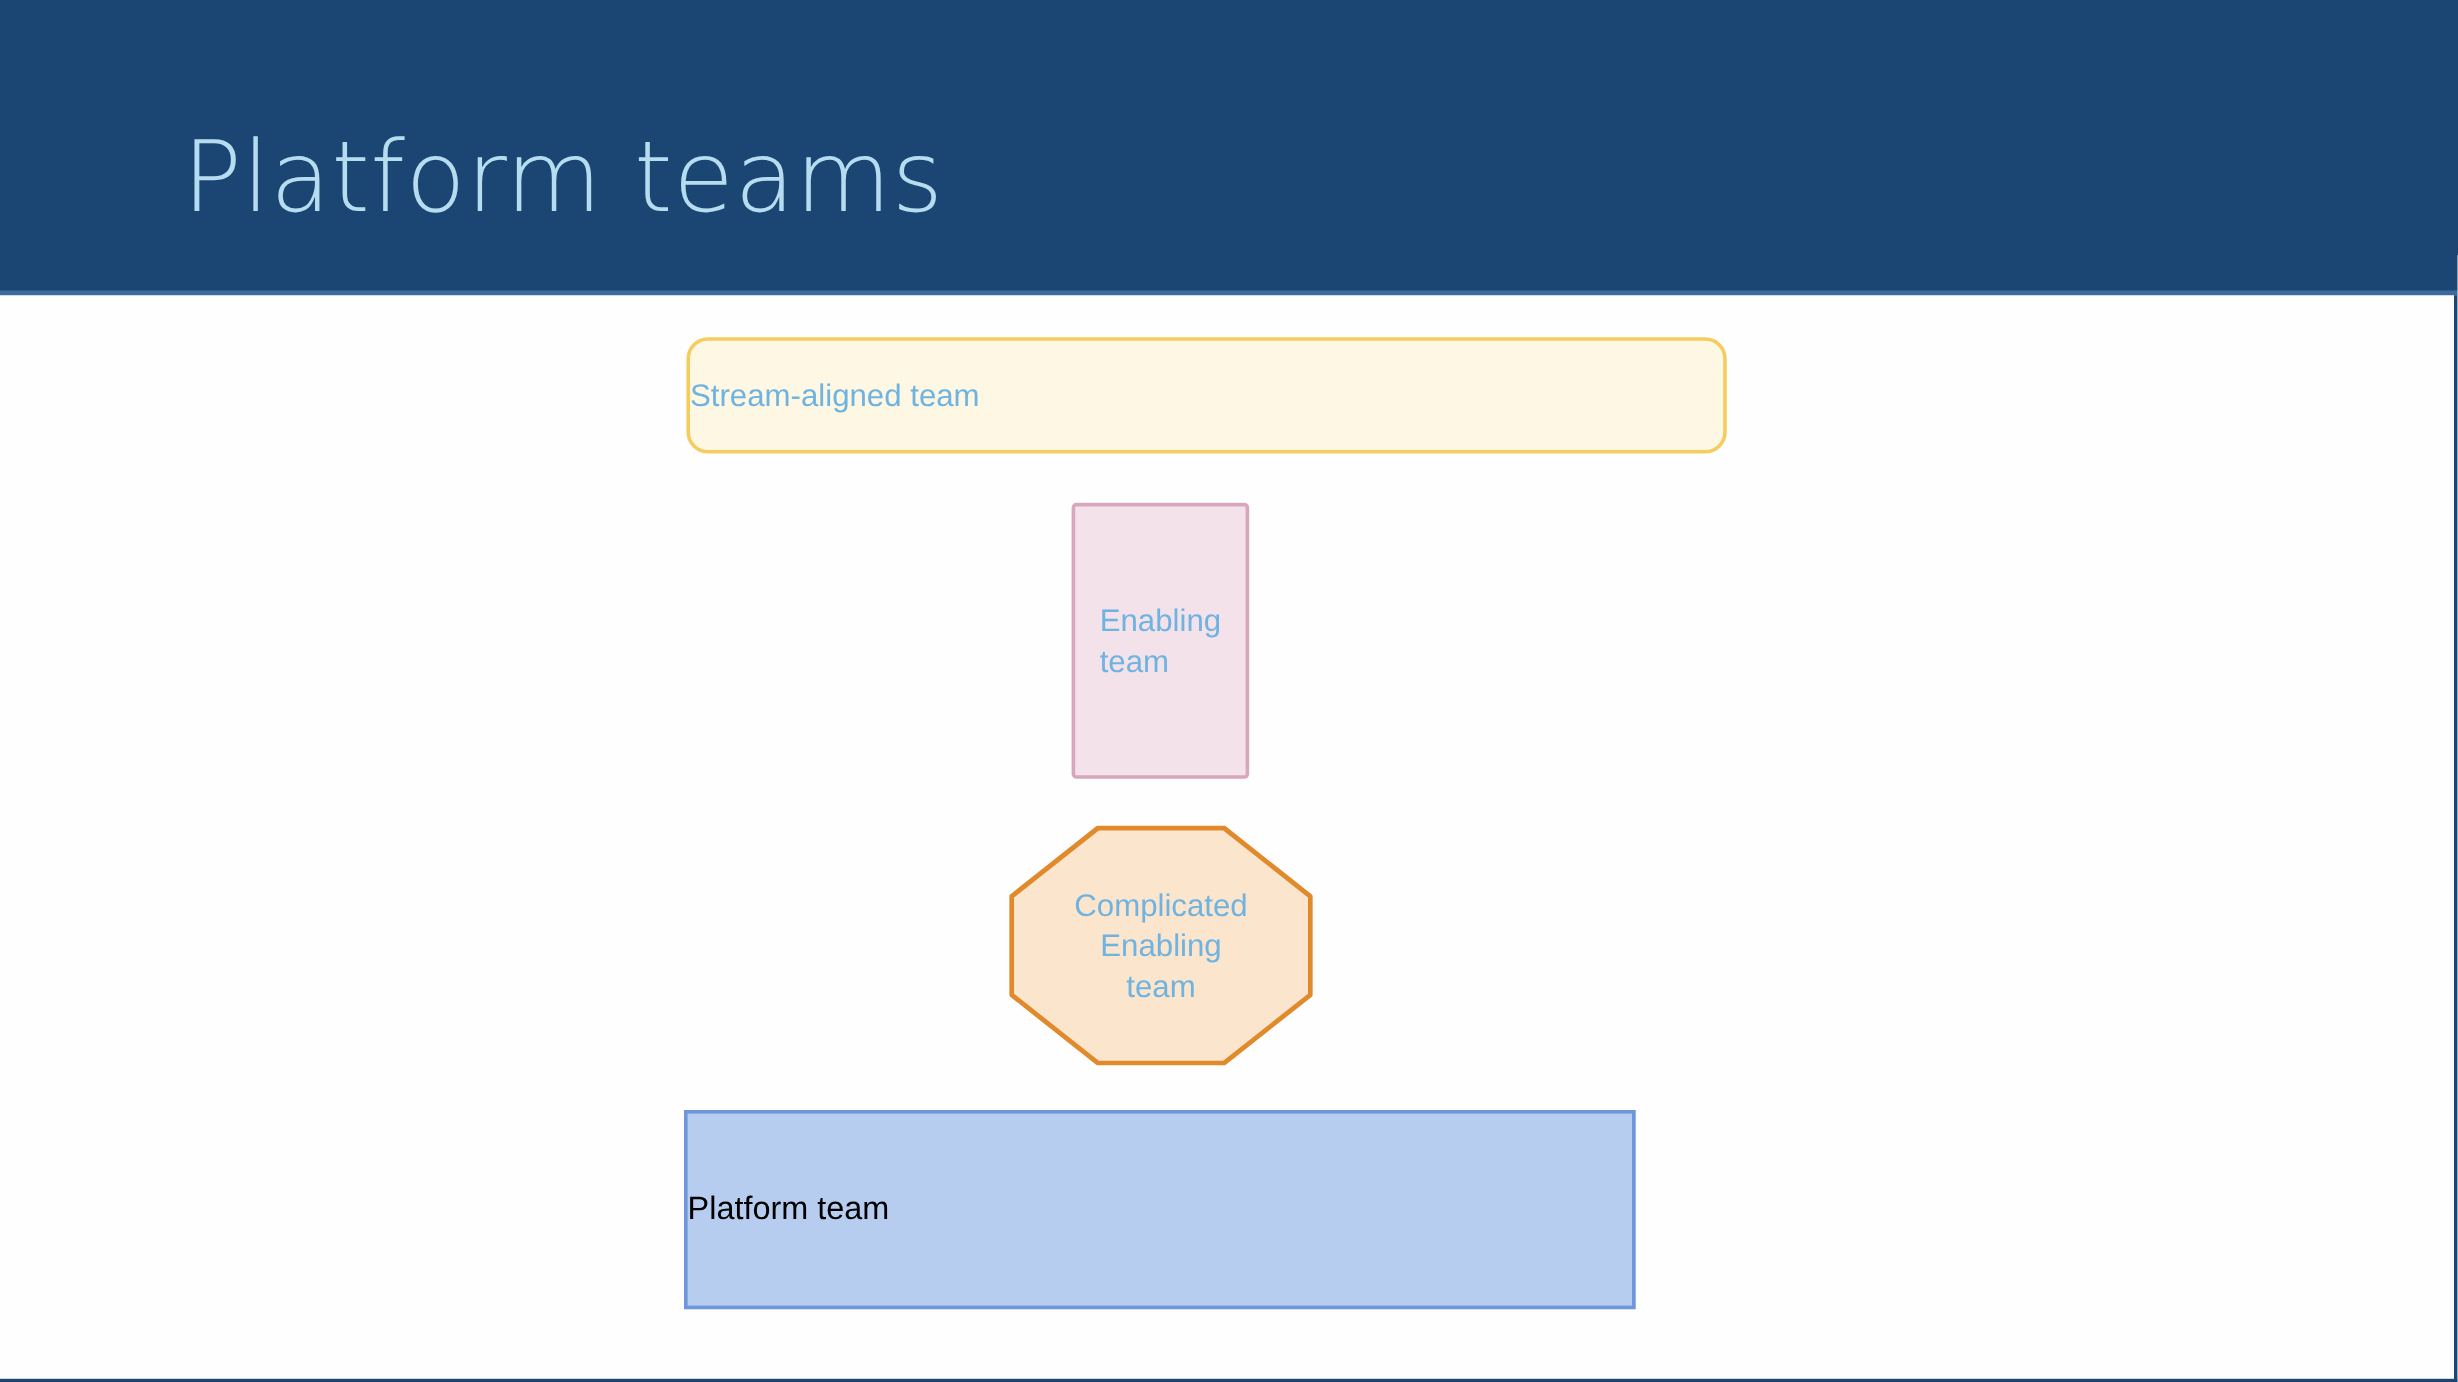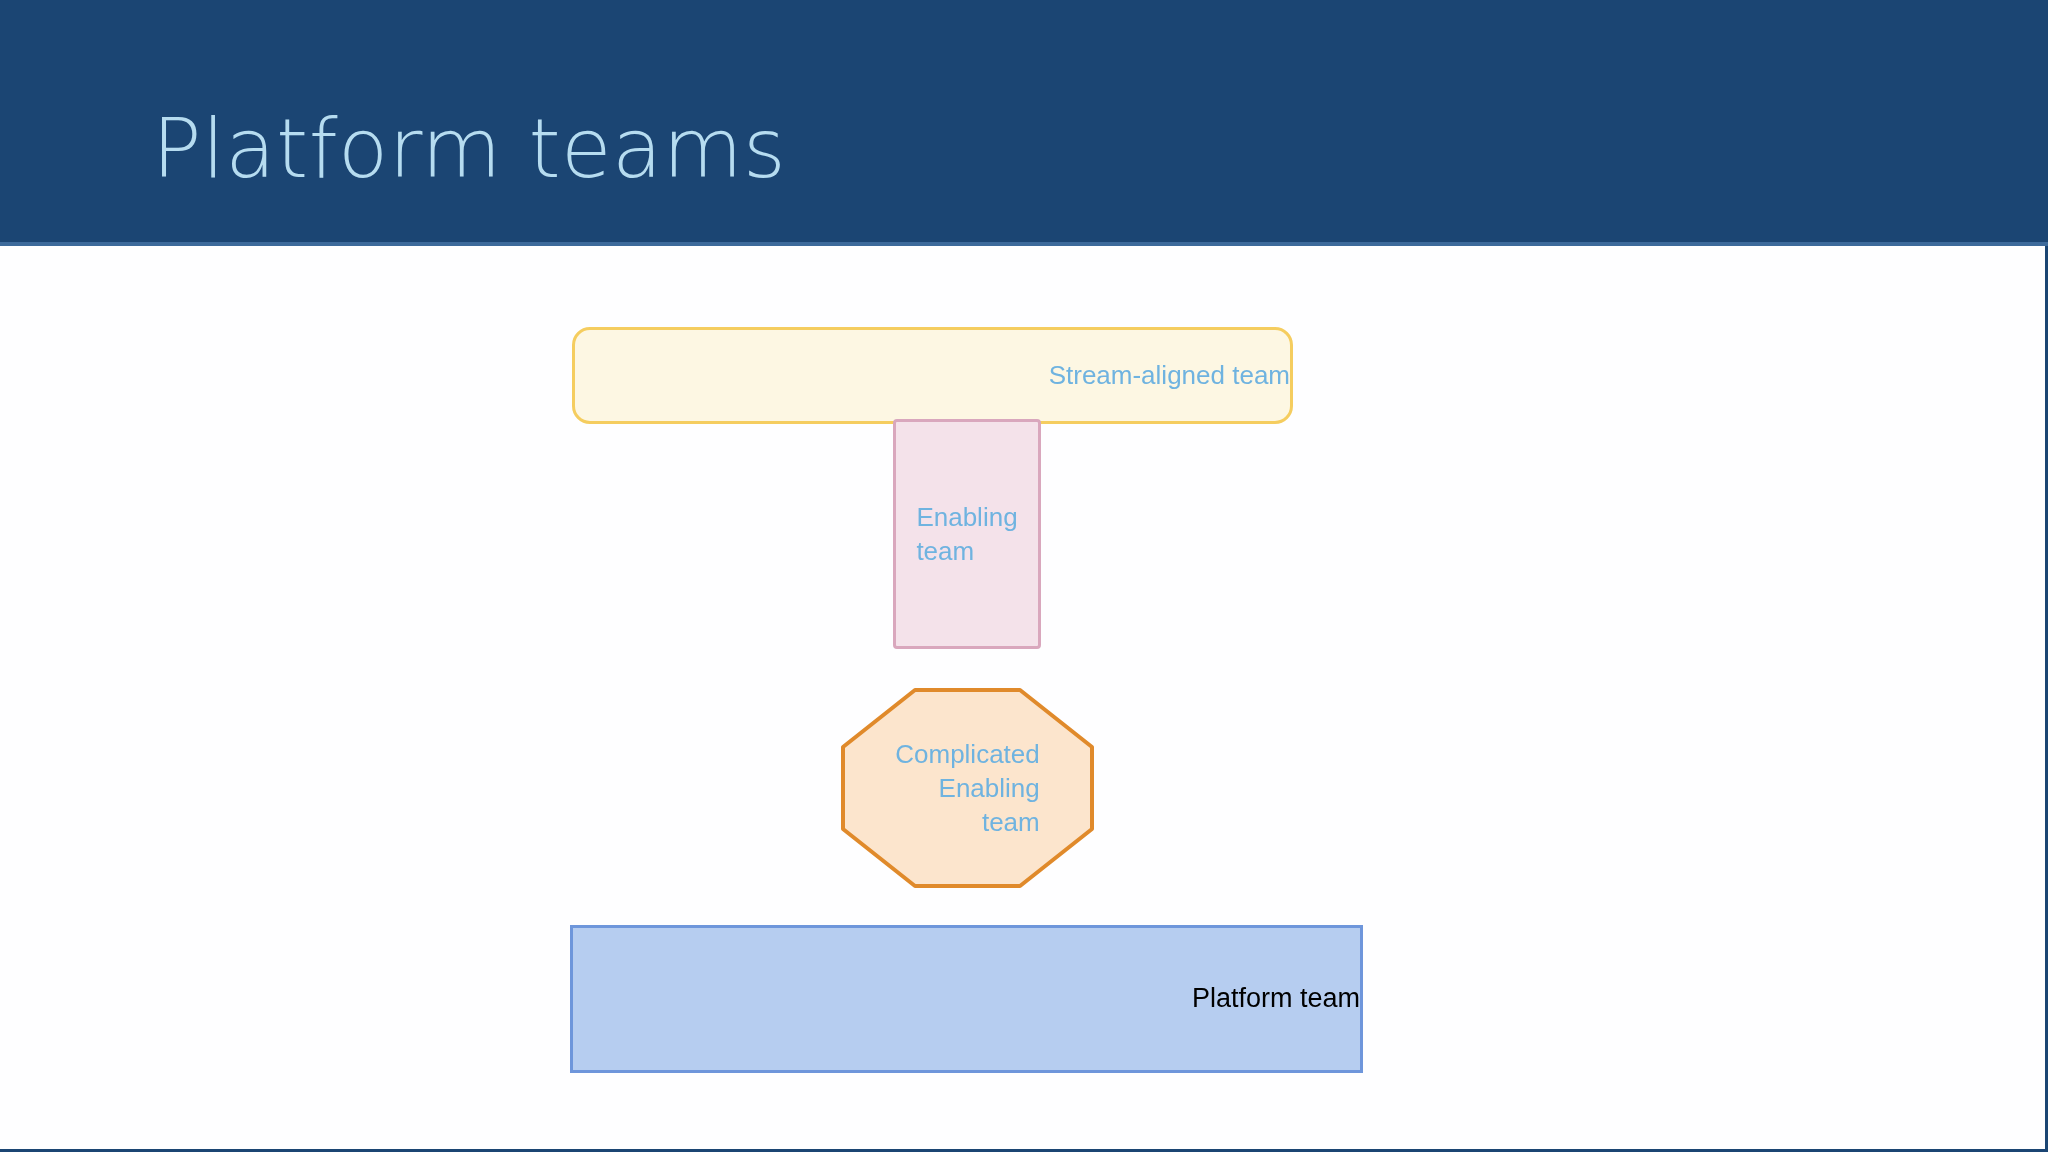--- a/index.html
+++ b/index.html
@@ -57,30 +57,29 @@
     border-right: 3px solid #1b4573;
     border-bottom: 3px solid #1b4573;
     box-sizing: border-box;
     background: #fefeff;
   }
   
   .stream-box {
     position: absolute;
     left: 572px;
     top: 281px;
-    width: 721px;
+    width: 867px;
     height: 97px;
     background: #fdf7e3;
     border: 3px solid #f5cd5f;
     border-radius: 18px;
     box-sizing: border-box;
     display: flex;
     align-items: center;
-    justify-content: flex-end;
-    margin-top: 46px;
+    justify-content: flex-start;
   }
   .stream-box .label {
     font-size: 26px;
     color: #6fb3e0;
     line-height: 1.25;
   }
   
   .enabling-box {
     position: absolute;
     left: 893px;
@@ -120,35 +119,35 @@
     left: 0;
     top: 0;
     width: 253px;
     height: 200px;
     display: flex;
     align-items: center;
     justify-content: center;
     font-size: 26px;
     color: #6fb3e0;
     line-height: 1.32;
-    text-align: right;
+    text-align: center;
   }
   
   .platform-box {
     position: absolute;
     left: 570px;
     top: 925px;
     width: 793px;
-    height: 148px;
+    height: 166px;
     background: #b6cdf0;
     border: 3px solid #6e96db;
     box-sizing: border-box;
     display: flex;
     align-items: center;
-    justify-content: flex-end;
+    justify-content: flex-start;
   }
   .platform-box .label {
     font-size: 27px;
     color: #000000;
     line-height: 1.25;
   }
 </style>
 </head>
 <body>
 

